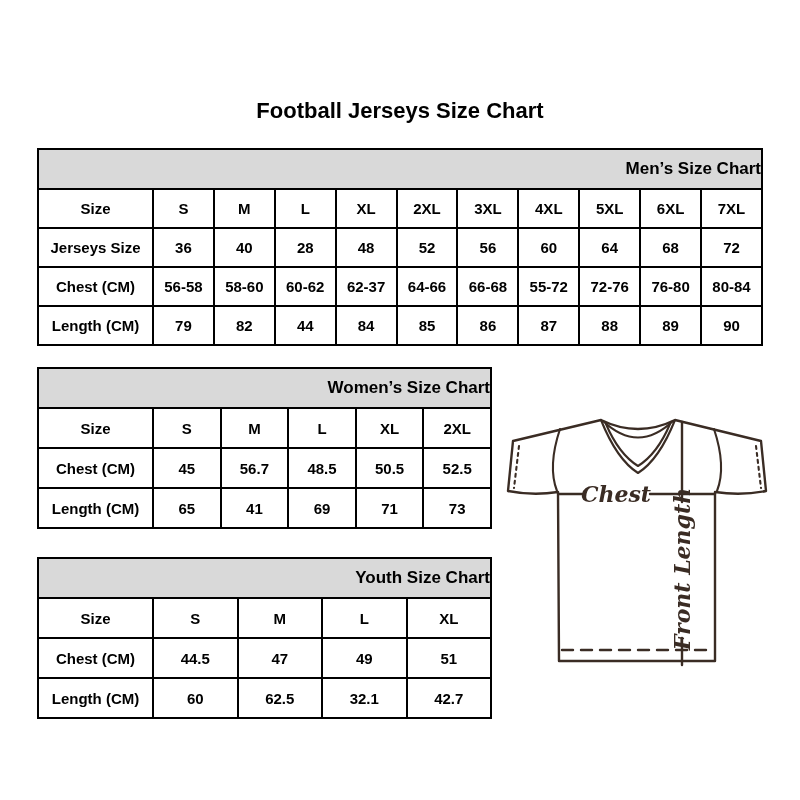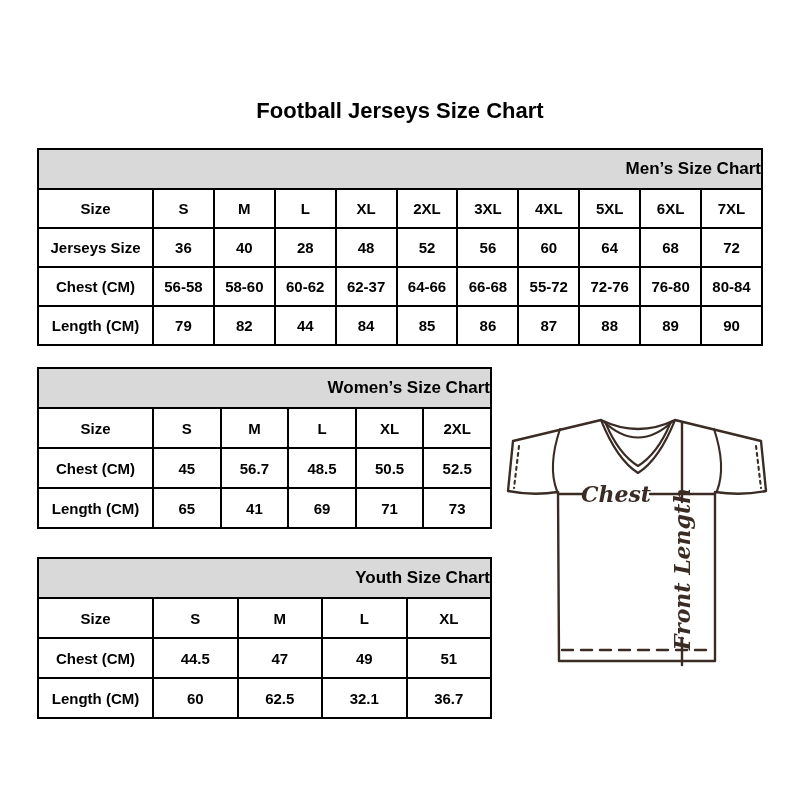--- a/index.html
+++ b/index.html
@@ -185,21 +185,21 @@
           <td>44.5</td>
           <td>47</td>
           <td>49</td>
           <td>51</td>
         </tr>
         <tr>
           <td>Length (CM)</td>
           <td>60</td>
           <td>62.5</td>
           <td>32.1</td>
-          <td>36.7</td>
+          <td>42.7</td>
         </tr>
       </tbody>
   </table>
 
   <svg class="jersey" width="278" height="278" viewBox="0 0 278 278">
 
     <path d="M 98 22 L 10 43 L 5 93 Q 30 98 55 94 L 56 263 L 212 263 L 212 94 Q 238 98 263 93 L 258 43 L 172 22 Q 135 40 98 22"></path>
 
     <path class="thin" d="M 100 23 Q 135 56 170 23"></path>
     <path class="thin" d="M 98 22 C 110 52 124 68 135 75 C 146 68 160 52 172 22"></path>

